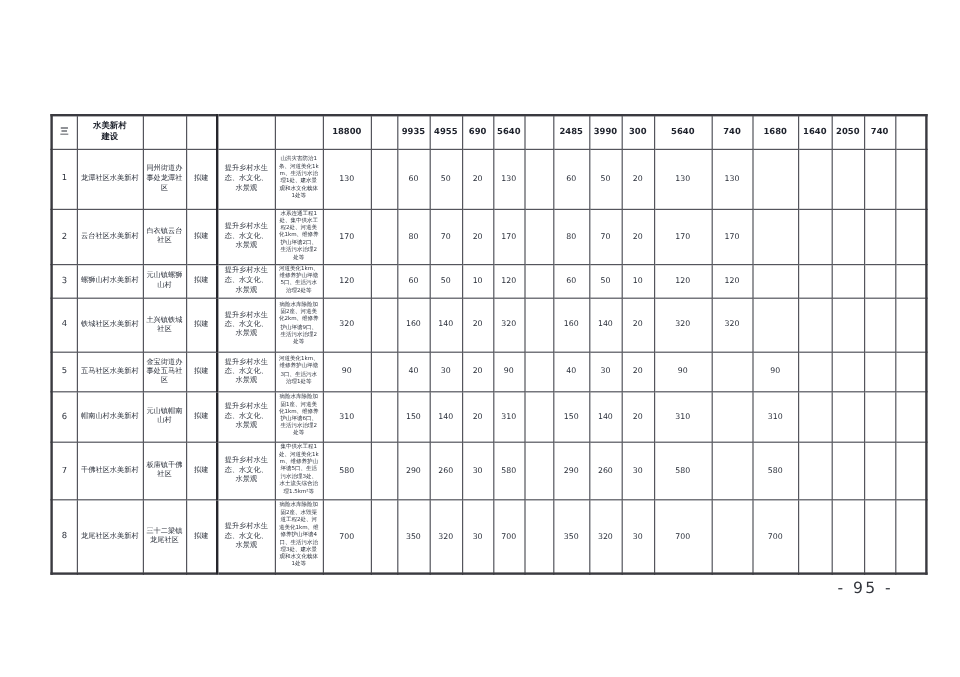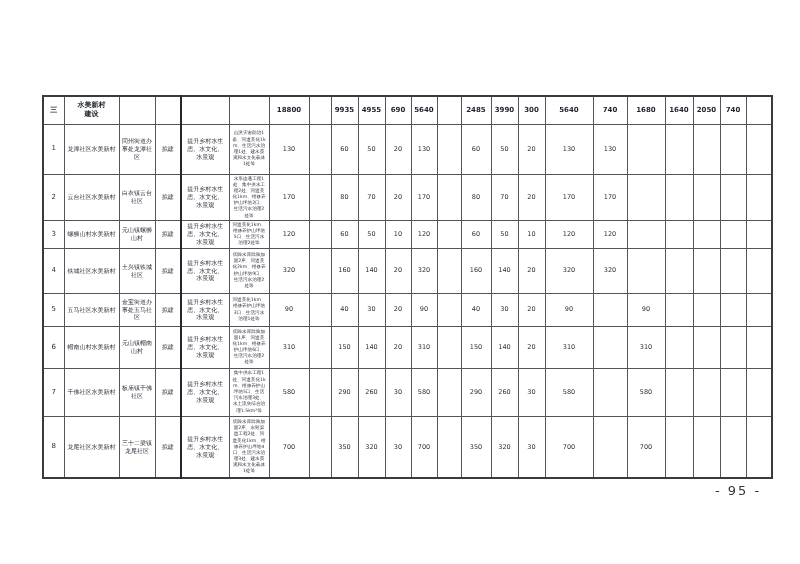--- a/index.html
+++ b/index.html
@@ -20,21 +20,21 @@
   .cell-no      { font-size:7px; }
   .cell-name    { font-size:6px; padding:0 3px; }
   .sec-title    { padding:0 10px; font-size:7px; }
   .cell-loc     { font-size:6px; padding:0 2px; }
   .cell-status  { font-size:6px; }
   .cell-content { font-size:6px; padding:0 3px; }
   .col-divider  { border-left:2px solid #26262c; }
   .cell-desc    { font-size:4.6px; padding:1px 2px; text-align:center; line-height:1.35; }
   .cell-val     { font-size:6.5px; }
   .page-number {
-    position:absolute; left:698px; top:483px; width:80px; text-align:center;
+    position:absolute; left:698px; top:483px; width:80px; text-align:left;
     font-size:13px; letter-spacing:2px; color:#33363d;
     font-family:"DejaVu Sans", sans-serif;
   }
 </style>
 </head>
 <body>
 
 <div class="page">
   <table class="doc-table">
       <colgroup>

